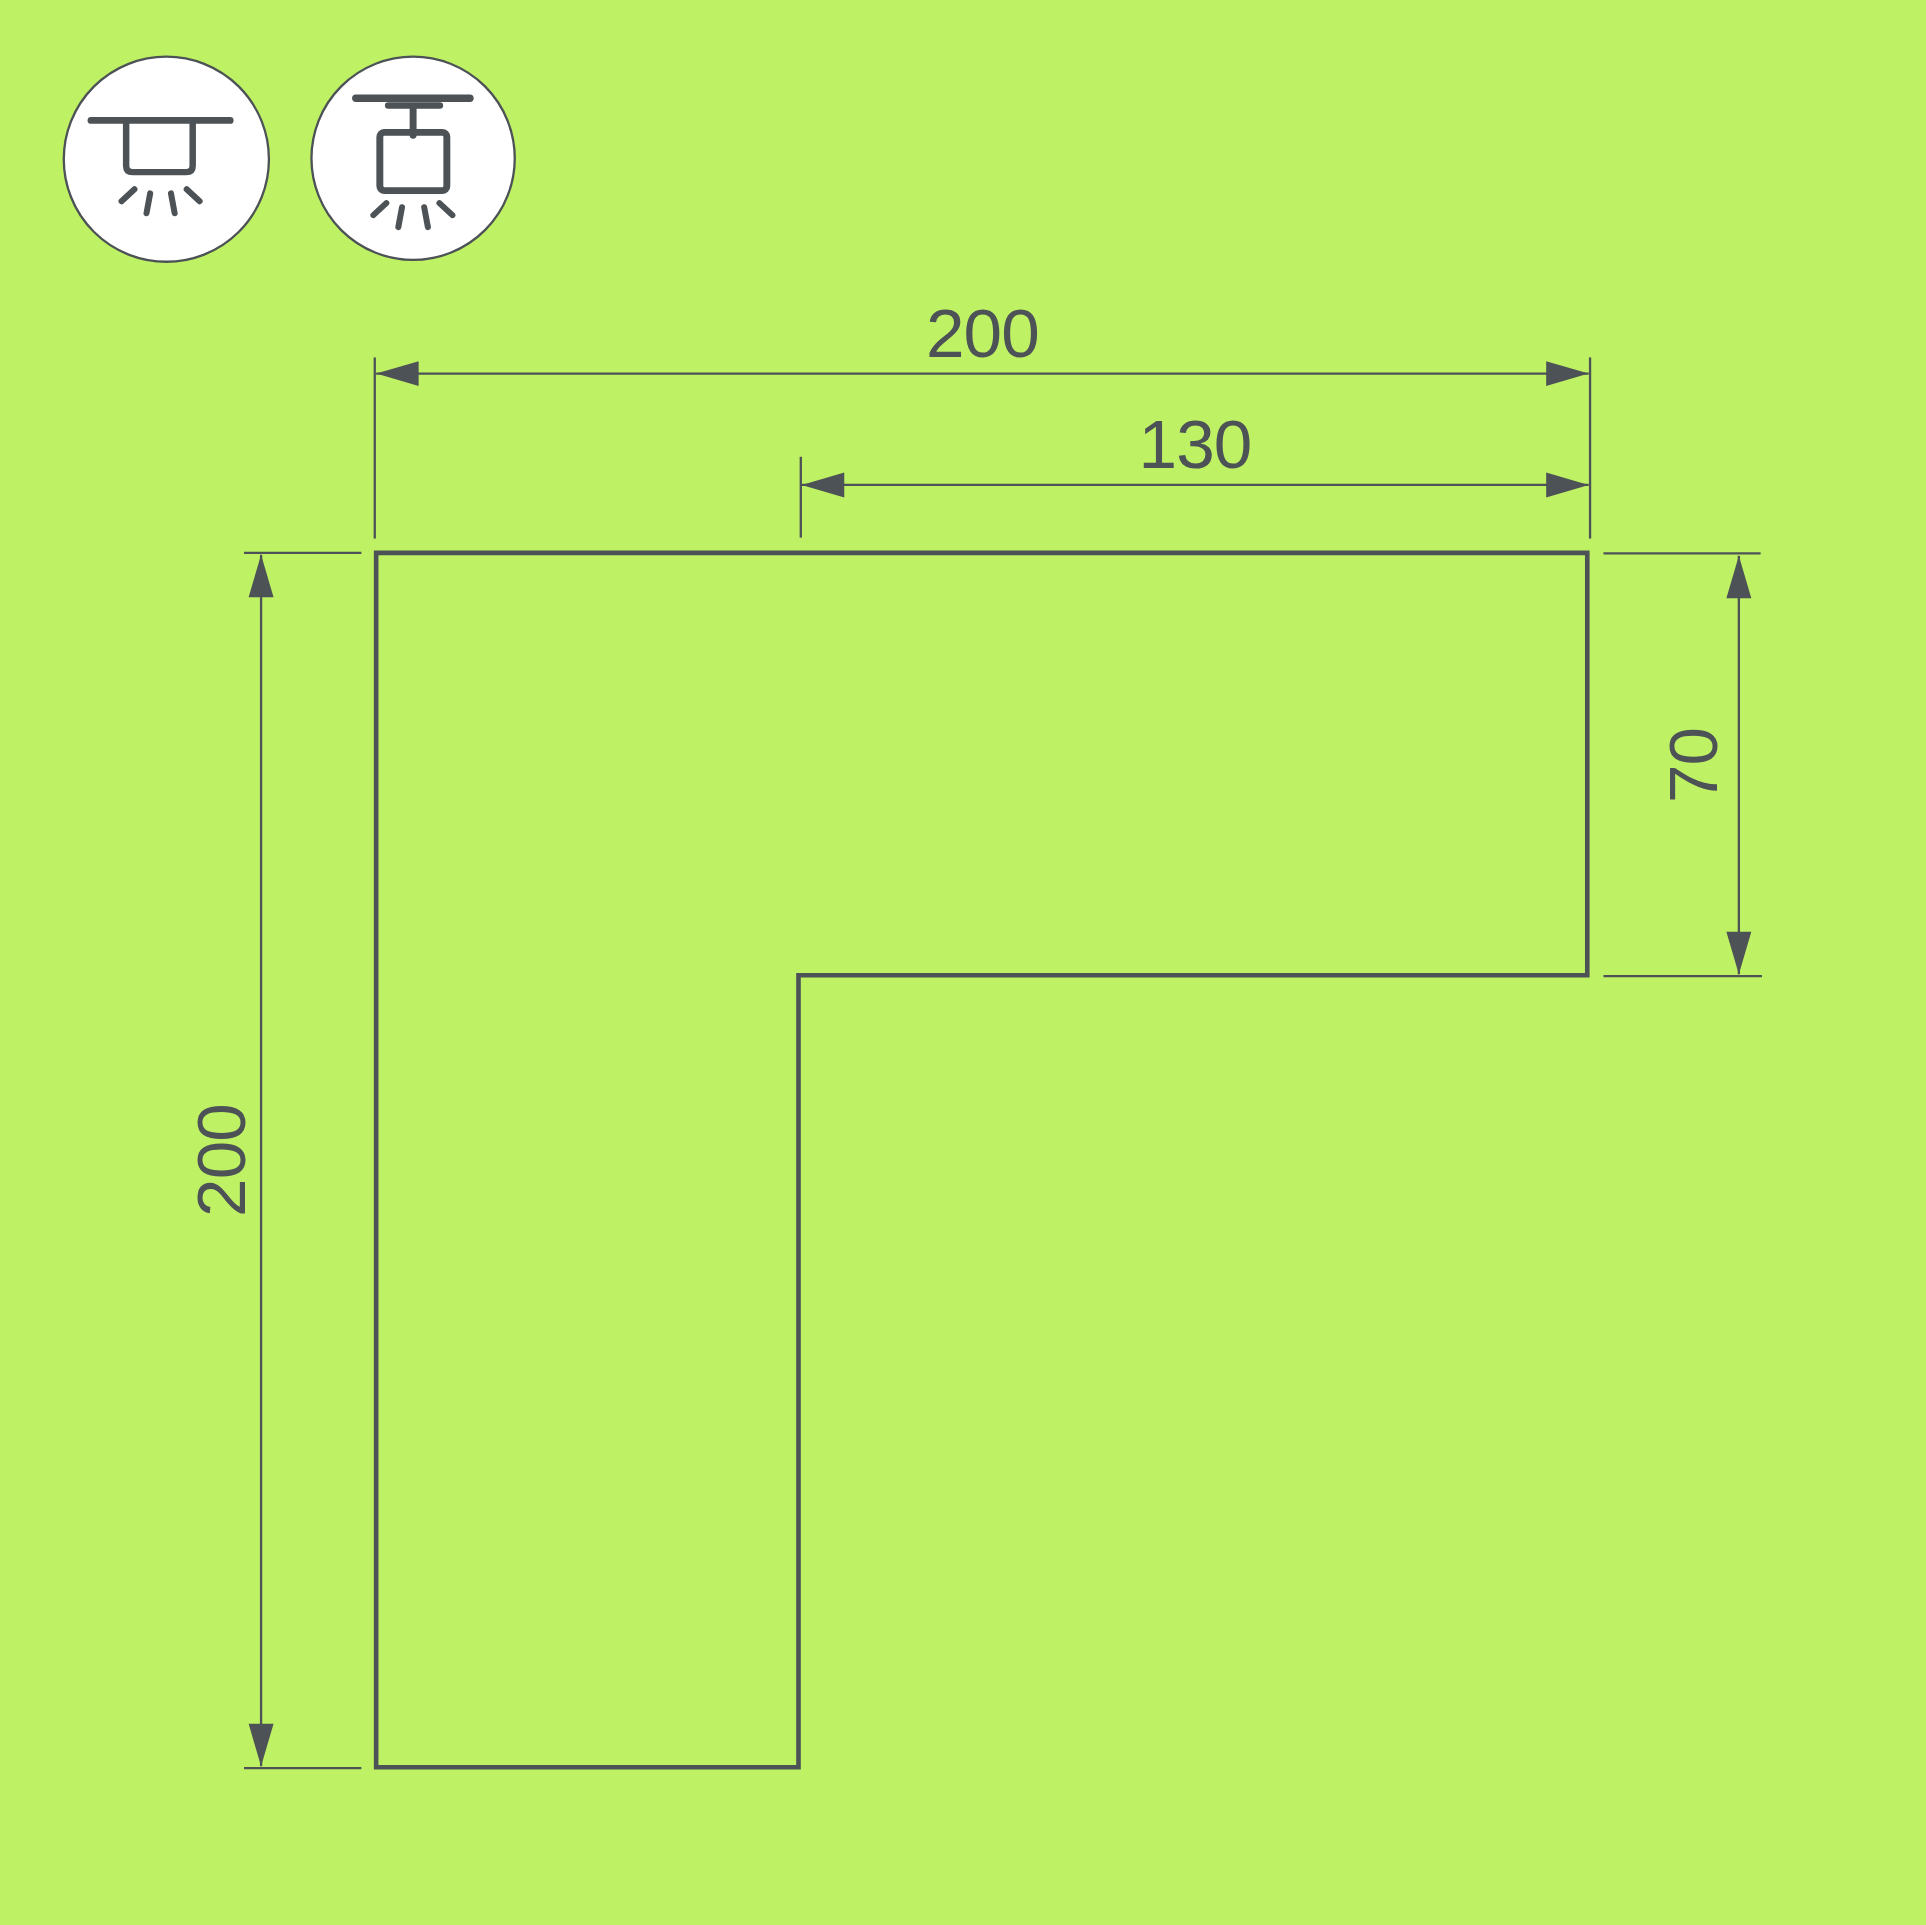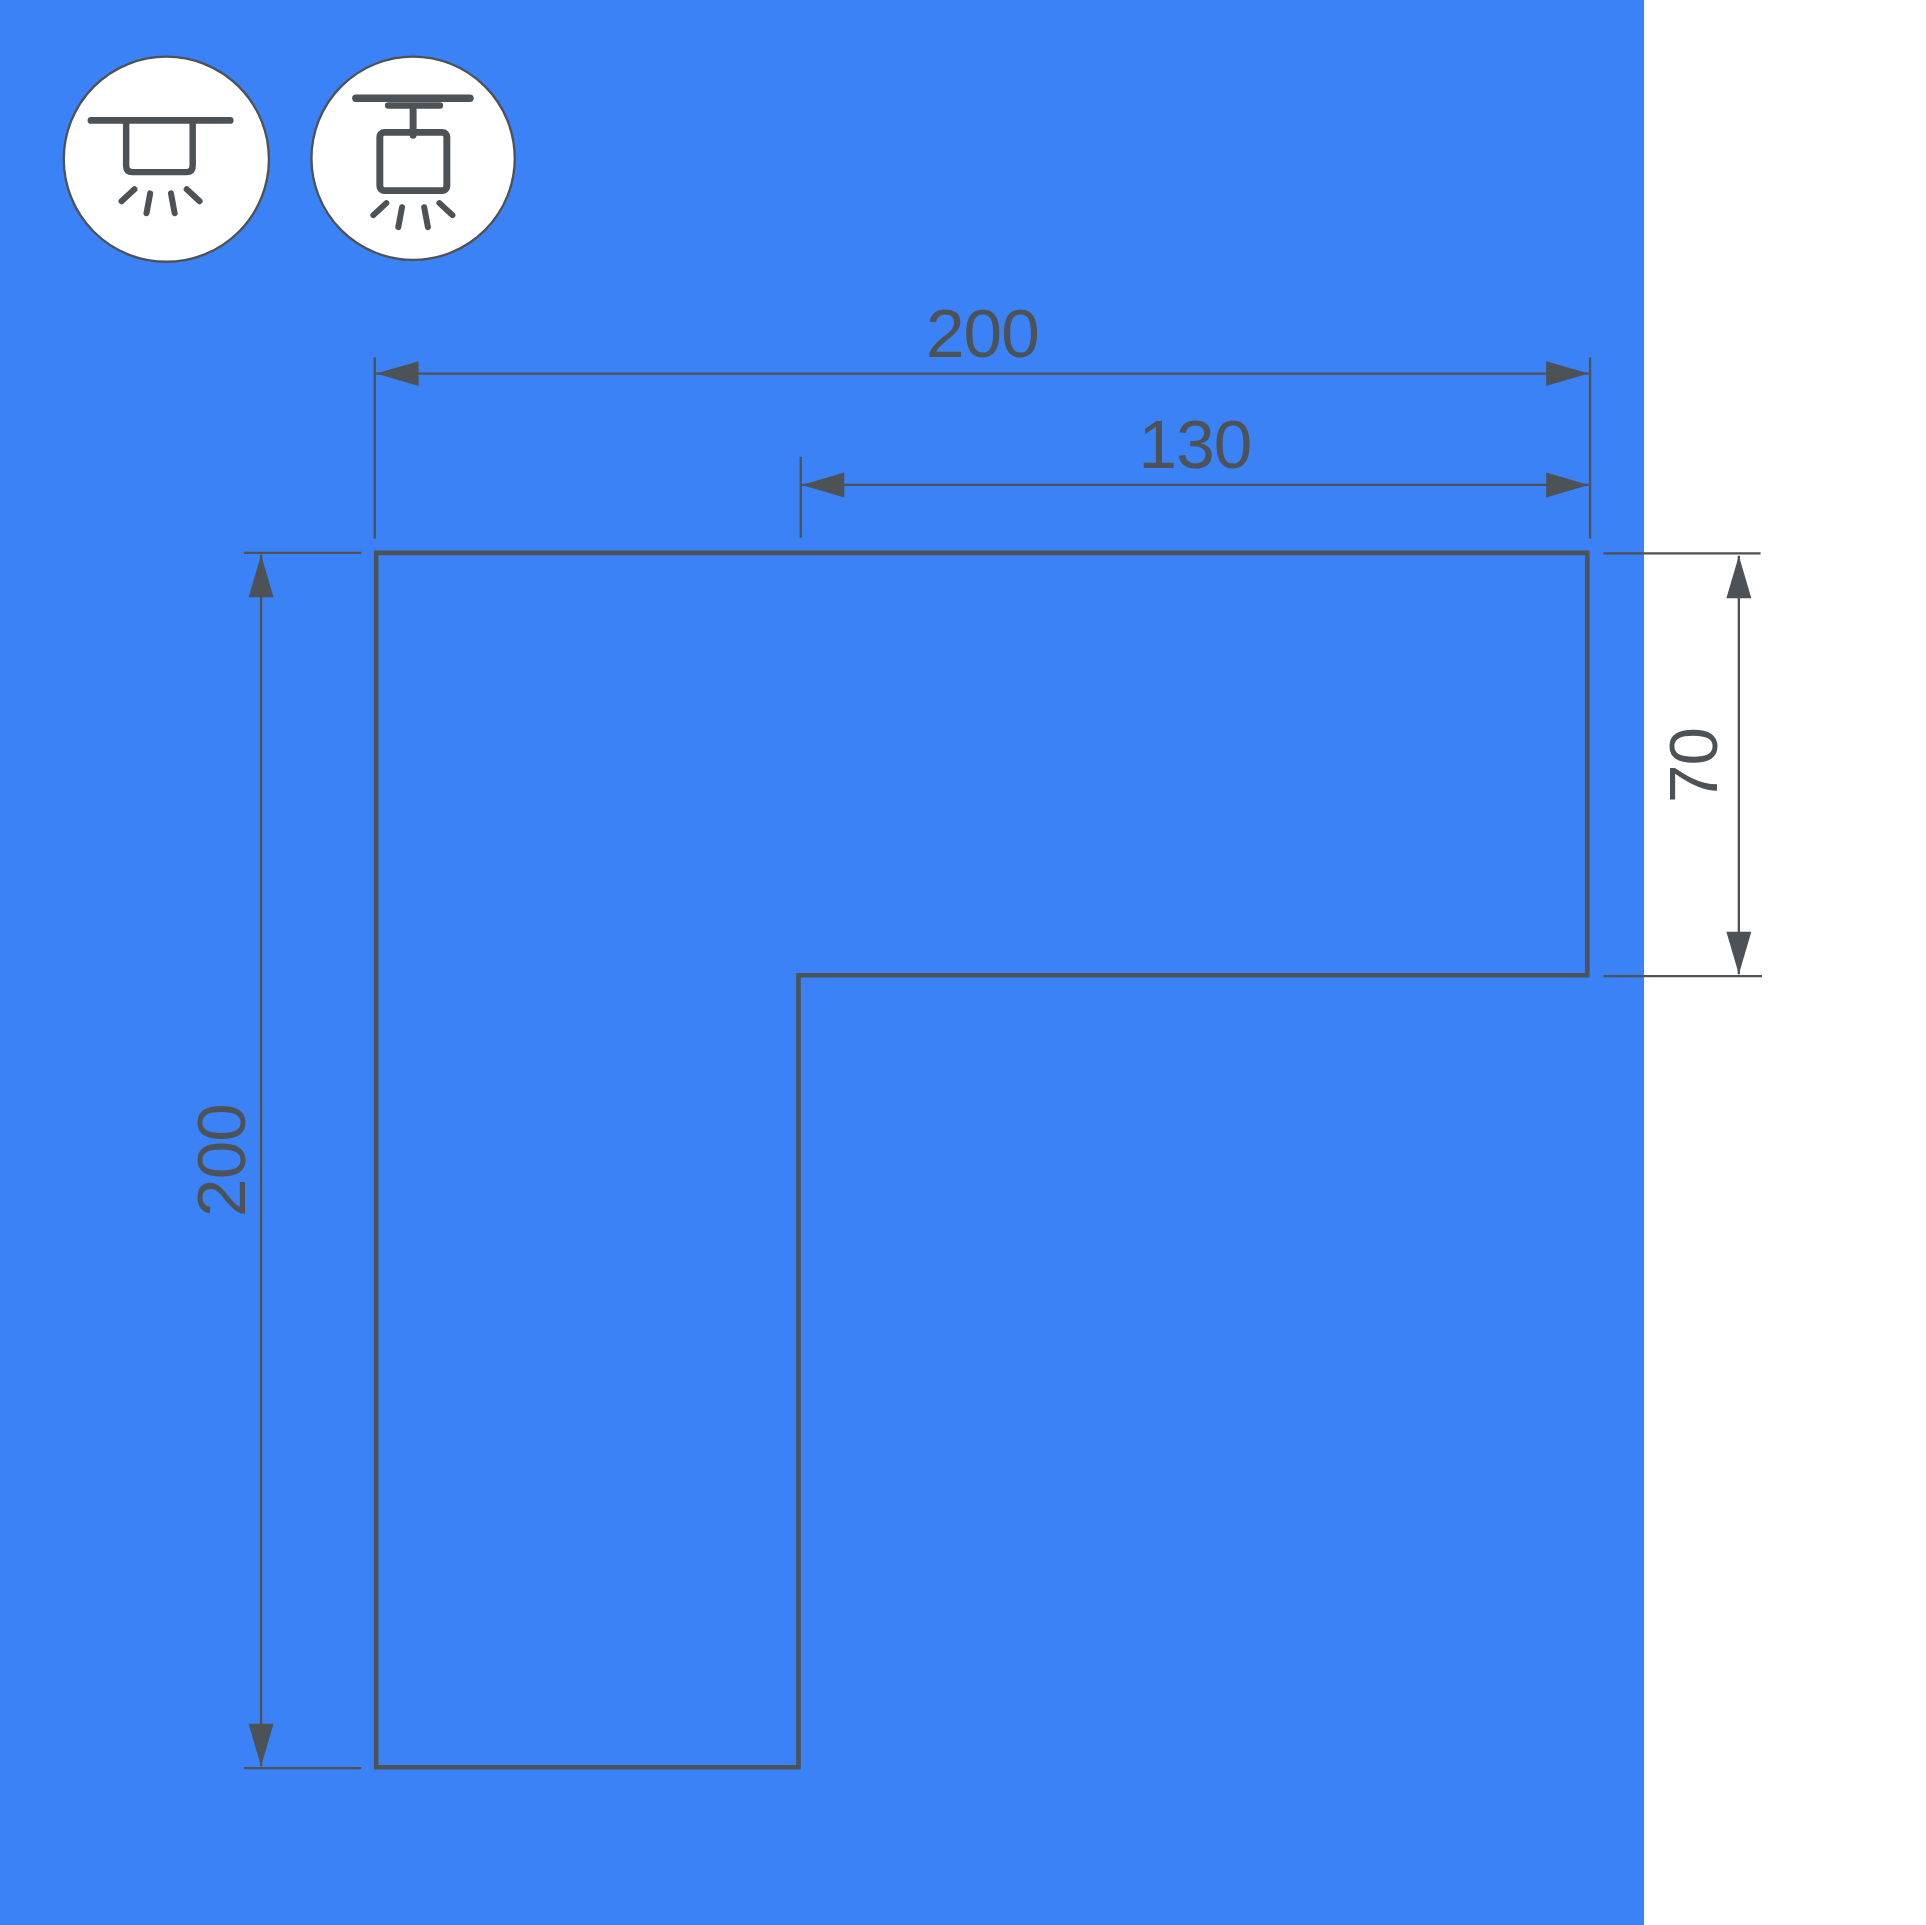--- a/index.html
+++ b/index.html
@@ -1,16 +1,16 @@
 <!DOCTYPE html>
 <html style="font-size:7.4px"><head>
 <meta charset="utf-8">
 <style>
   html,body{margin:0;padding:0;background:#ffffff;}
-  .page{width:1644px;height:1926px;position:relative;background:#3b82f6;}
+  .page{width:1926px;height:1926px;position:relative;background:#bef264;}
   svg{display:block;}
   .dim-label{
     font-family:"Liberation Sans", sans-serif;
     font-size:150px;
     letter-spacing:-2px;
     fill:#4d5256;
   }
   .outline{stroke:#4d5256;stroke-width:10;fill:none;stroke-linejoin:miter;}
   .dimline{stroke:#4d5256;stroke-width:5;fill:none;}
   .extline{stroke:#4d5256;stroke-width:5;fill:none;}

